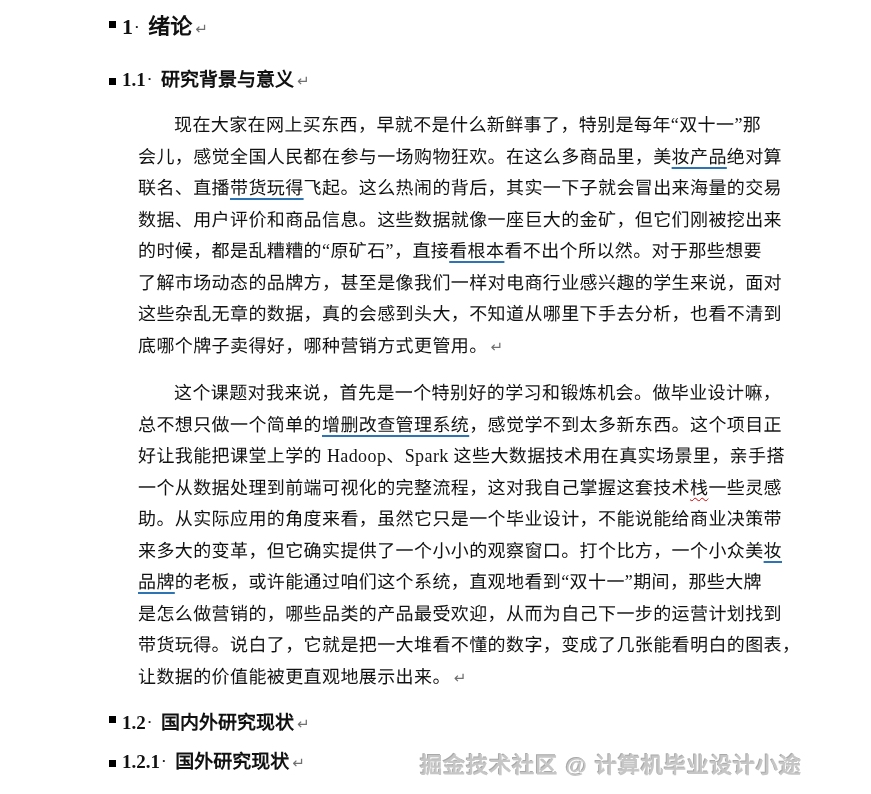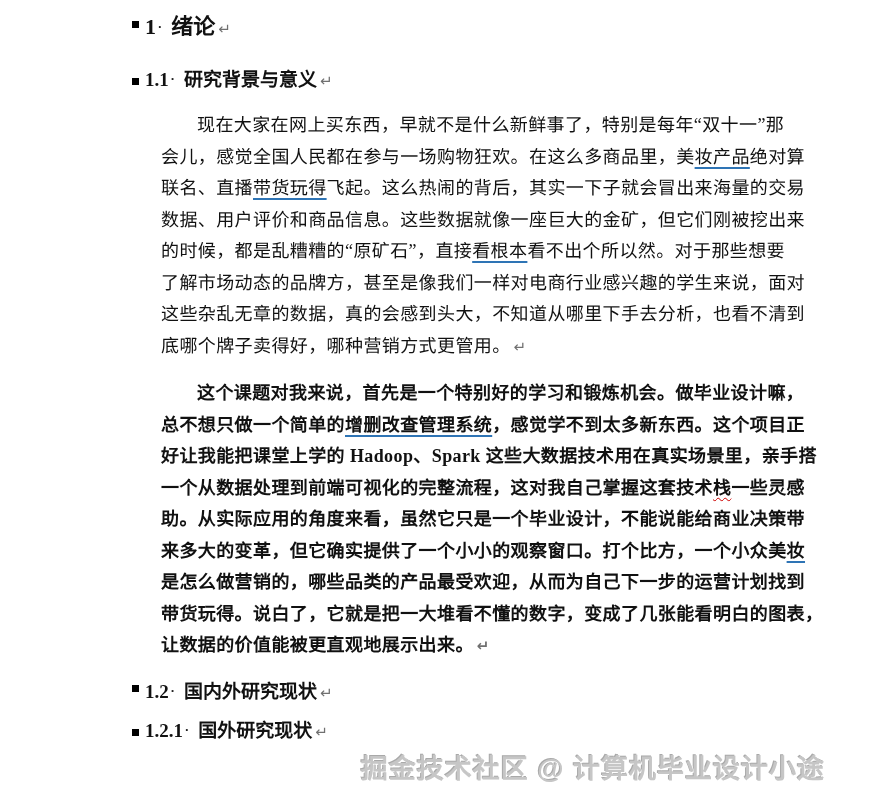--- a/index.html
+++ b/index.html
@@ -10,21 +10,20 @@
     --pgbg:#ffffff;
   }
   html,body{margin:0;padding:0;background:var(--pgbg);}
   .page{
     position:relative;
     width:806px;height:794px;
     background:var(--pgbg);
     overflow:hidden;
     font-family:"Liberation Serif","DejaVu Serif",serif;
     color:var(--ink);
-    padding-left:23px;
   }
   .content{
     padding:12px 0 0 122px;
     width:640px;
   }
   
   .heading{
     font-family:"Liberation Sans","DejaVu Sans",sans-serif;
     font-weight:bold;
     white-space:nowrap;
@@ -52,21 +51,21 @@
   .pmark{
     font-family:"DejaVu Sans",sans-serif;
     font-weight:normal;
     color:#707070;
     font-size:15px;
     margin-left:3px;
   }
   
   .para{margin:16px;}
   .para-1{margin-top:16px;}
-  .para-2{margin-top:9px;font-weight:bold;}
+  .para-2{margin-top:9px;}
   .line{
     white-space:nowrap;
     height:31.5px;
     line-height:31.5px;
     font-size:18px;
     letter-spacing:0.4px;
   }
   .para .line:first-child{text-indent:2em;}
   .seg-n{}
   .seg-b{
@@ -88,21 +87,21 @@
     font-size:15px;
     margin-left:3px;
     letter-spacing:0;
   }
   
   .watermark{
     position:absolute;
     top:747px;right:4px;
     font-family:"Liberation Sans","DejaVu Sans",sans-serif;
     font-weight:bold;
-    font-size:27px;
+    font-size:22px;
     letter-spacing:1px;
     color:var(--wm);
     text-shadow:1px 1px 0 #ffffff,-1px -1px 0 #a9a9a9;
     white-space:nowrap;
   }
 </style>
 </head>
 <body>
 
 <div class="page">
@@ -127,20 +126,21 @@
         <div class="line"><span class="seg-n">底哪个牌子卖得好，哪种营销方式更管用。</span><span class="seg-m">↵</span></div>
       </div>
 
     <div class="para para-2">
         <div class="line"><span class="seg-n">这个课题对我来说，首先是一个特别好的学习和锻炼机会。做毕业设计嘛，</span></div>
         <div class="line"><span class="seg-n">总不想只做一个简单的</span><span class="seg-b">增删改查管理系统</span><span class="seg-n">，感觉学不到太多新东西。这个项目正</span></div>
         <div class="line"><span class="seg-n">好让我能把课堂上学的 Hadoop、Spark 这些大数据技术用在真实场景里，亲手搭</span></div>
         <div class="line"><span class="seg-n">一个从数据处理到前端可视化的完整流程，这对我自己掌握这套技术</span><span class="seg-r">栈</span><span class="seg-n">一些灵感</span></div>
         <div class="line"><span class="seg-n">助。从实际应用的角度来看，虽然它只是一个毕业设计，不能说能给商业决策带</span></div>
         <div class="line"><span class="seg-n">来多大的变革，但它确实提供了一个小小的观察窗口。打个比方，一个小众美</span><span class="seg-b">妆</span></div>
+        <div class="line"><span class="seg-b">品牌</span><span class="seg-n">的老板，或许能通过咱们这个系统，直观地看到“双十一”期间，那些大牌</span></div>
         <div class="line"><span class="seg-n">是怎么做营销的，哪些品类的产品最受欢迎，从而为自己下一步的运营计划找到</span></div>
         <div class="line"><span class="seg-n">带货玩得。说白了，它就是把一大堆看不懂的数字，变成了几张能看明白的图表，</span></div>
         <div class="line"><span class="seg-n">让数据的价值能被更直观地展示出来。</span><span class="seg-m">↵</span></div>
       </div>
 
     <div class="heading h2 second">
       <span class="sq sq-high"></span><span class="hnum">1.2</span><span class="sdot">·</span><span class="htxt">国内外研究现状</span><span class="pmark">↵</span>
     </div>
 
     <div class="heading h3">

